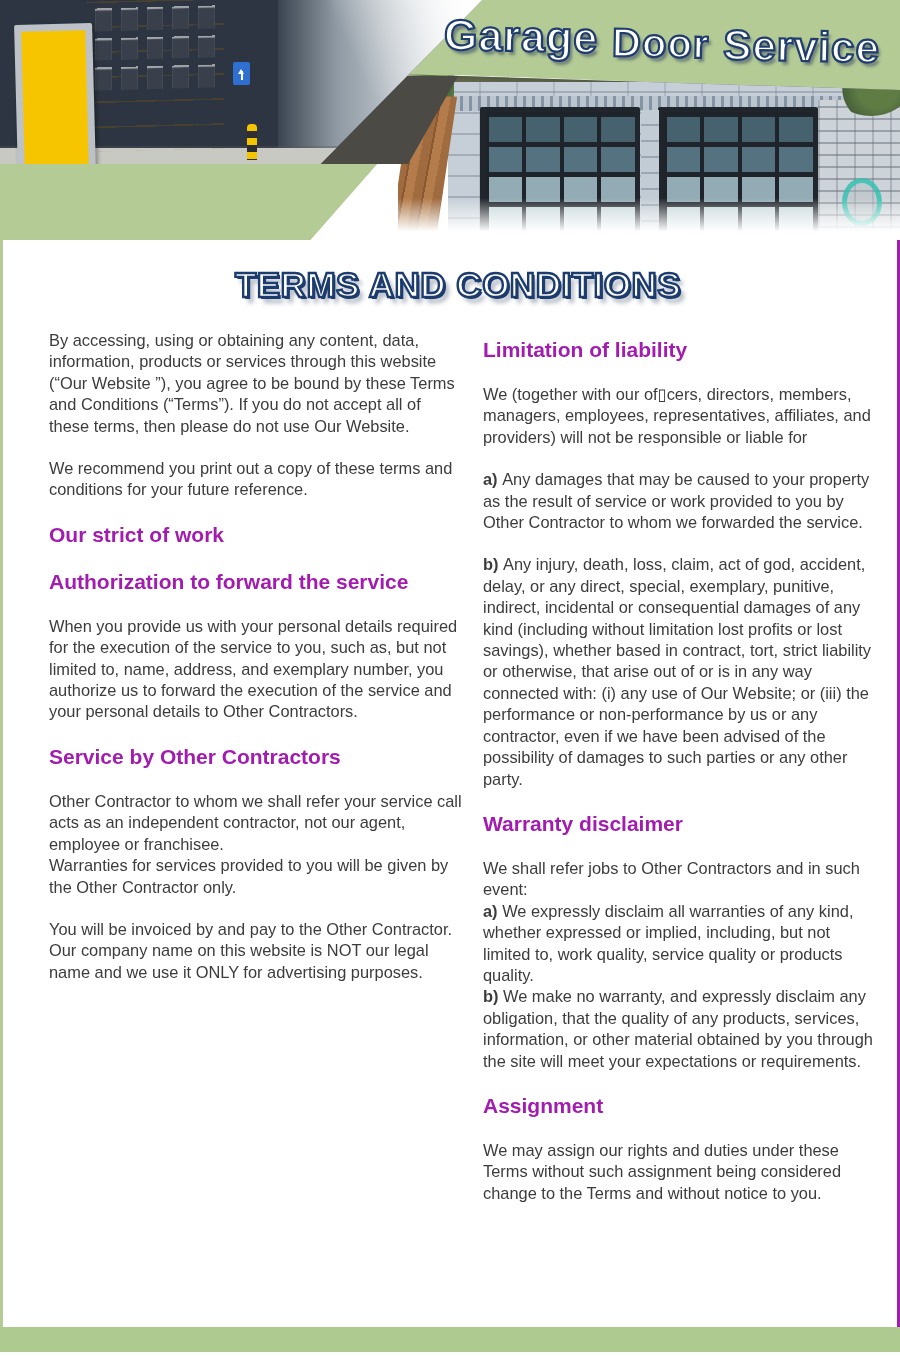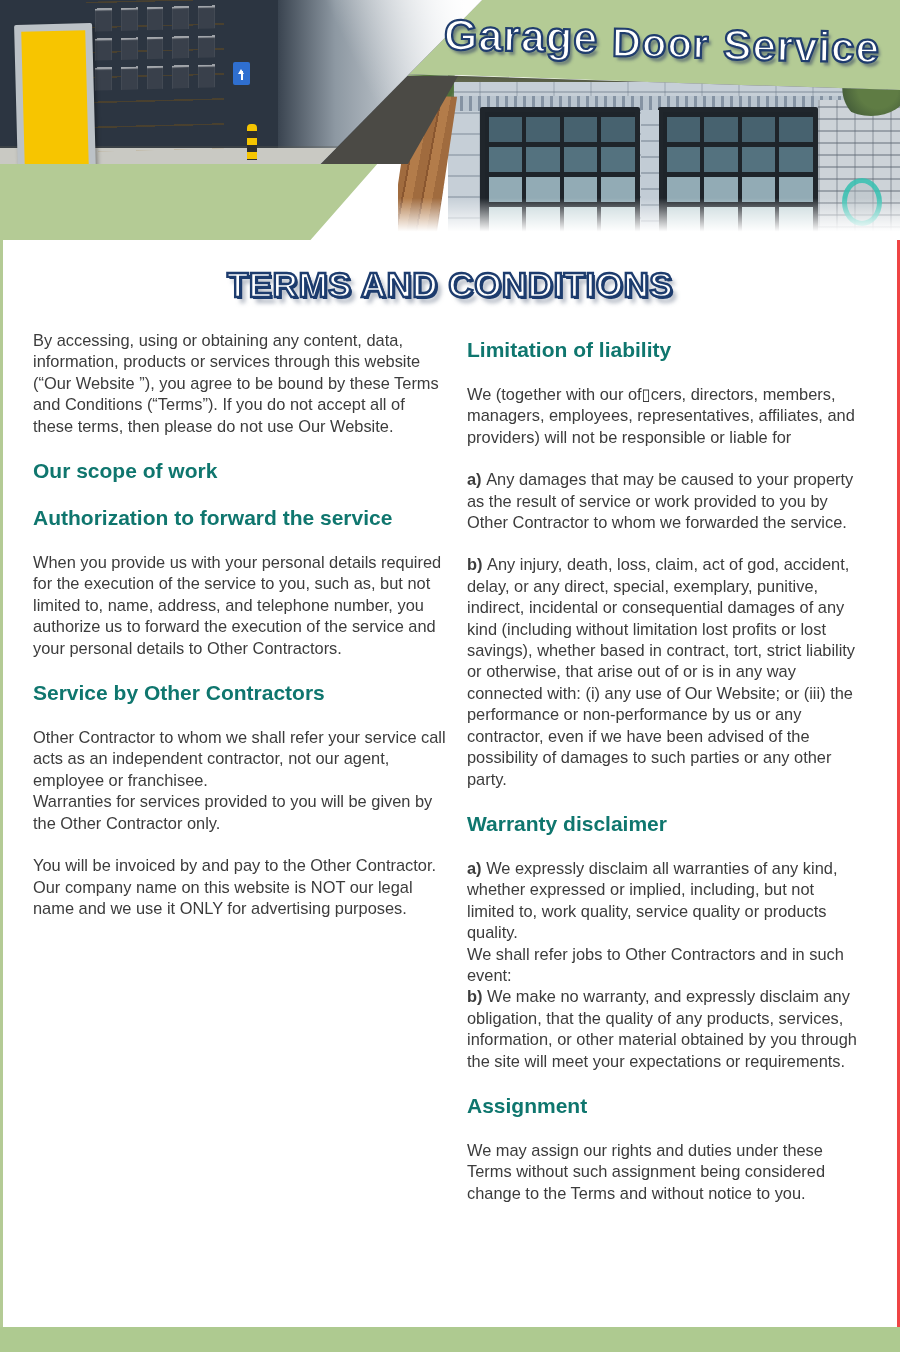--- a/index.html
+++ b/index.html
@@ -85,32 +85,32 @@
   .logo{position:absolute;left:432px;right:8px;top:6px;height:66px;display:flex;align-items:center;
     justify-content:center;gap:14px;transform:rotate(1.2deg);white-space:nowrap;}
   .logo span{font-weight:bold;color:#fff;-webkit-text-stroke:2.2px #203d6e;letter-spacing:1px;
     text-shadow:3px 4px 3px rgba(55,70,100,.55);}
   .logo .w1{font-size:43px;}
   .logo .w2{font-size:40px;transform:translateY(4px);}
   .logo .w3{font-size:42px;transform:translateY(5px);}
 
   
   .sheet{position:absolute;top:240px;left:0;right:0;bottom:29px;background:#fff;
-    border-left:3px solid #b4cb95;border-right:3px solid #ef4444;}
+    border-left:3px solid #b4cb95;border-right:3px solid #a21caf;padding-left:16px;}
   .title-wrap{height:90px;display:flex;align-items:center;justify-content:center;}
   .page-title{font-size:35px;font-weight:800;letter-spacing:.5px;color:#fff;
     -webkit-text-stroke:2.4px #1d3c6e;
     text-shadow:2px 2px 0 #1d3c6e,5px 6px 4px rgba(115,125,145,.55);}
   .cols{display:flex;padding-left:30px;}
   .col{color:#3c3c3c;font-size:16.4px;line-height:21.4px;}
   .col.left{width:415px;}
   .col.right{width:392px;margin-left:19px;}
   .col .p{margin:0 0 21px 0;}
   .col .p.tight{margin-bottom:0;}
-  .col .h2{font-size:21px;line-height:26px;font-weight:bold;color:#0f766e;margin:7px 0 21px 0;}
+  .col .h2{font-size:21px;line-height:26px;font-weight:bold;color:#a21caf;margin:7px 0 21px 0;}
   .col .b{font-weight:bold;}
 
   
   .footer{position:absolute;left:0;right:0;bottom:4px;height:25px;background:#aeca90;}
 </style>
 </head>
 <body>
 
 <div class="page">
 
@@ -174,37 +174,38 @@
     </div>
   </div>
 
   <div class="sheet">
     <div class="title-wrap">
       <div class="page-title">TERMS AND CONDITIONS</div>
     </div>
     <div class="cols">
       <div class="col left">
           <div class="p"><span>By accessing, using or obtaining any content, data, information, products or services through this website (“Our Website ”), you agree to be bound by these Terms and Conditions (“Terms”). If you do not accept all of these terms, then please do not use Our Website.</span></div>
-          <div class="h2">Our scope of work</div>
+          <div class="p"><span>We recommend you print out a copy of these terms and conditions for your future reference.</span></div>
+          <div class="h2">Our strict of work</div>
           <div class="h2">Authorization to forward the service</div>
-          <div class="p"><span>When you provide us with your personal details required for the execution of the service to you, such as, but not limited to, name, address, and telephone number, you authorize us to forward the execution of the service and your personal details to Other Contractors.</span></div>
+          <div class="p"><span>When you provide us with your personal details required for the execution of the service to you, such as, but not limited to, name, address, and exemplary number, you authorize us to forward the execution of the service and your personal details to Other Contractors.</span></div>
           <div class="h2">Service by Other Contractors</div>
           <div class="p tight"><span>Other Contractor to whom we shall refer your service call acts as an independent contractor, not our agent, employee or franchisee.</span></div>
           <div class="p"><span>Warranties for services provided to you will be given by the Other Contractor only.</span></div>
           <div class="p tight"><span>You will be invoiced by and pay to the Other Contractor.</span></div>
           <div class="p"><span>Our company name on this website is NOT our legal name and we use it ONLY for advertising purposes.</span></div>
         </div>
       <div class="col right">
           <div class="h2">Limitation of liability</div>
           <div class="p"><span>We (together with our of▯cers, directors, members, managers, employees, representatives, affiliates, and providers) will not be responsible or liable for</span></div>
           <div class="p"><span class="b">a) </span><span>Any damages that may be caused to your property as the result of service or work provided to you by Other Contractor to whom we forwarded the service.</span></div>
           <div class="p"><span class="b">b) </span><span>Any injury, death, loss, claim, act of god, accident, delay, or any direct, special, exemplary, punitive, indirect, incidental or consequential damages of any kind (including without limitation lost profits or lost savings), whether based in contract, tort, strict liability or otherwise, that arise out of or is in any way connected with: (i) any use of Our Website; or (iii) the performance or non-performance by us or any contractor, even if we have been advised of the possibility of damages to such parties or any other party.</span></div>
           <div class="h2">Warranty disclaimer</div>
+          <div class="p tight"><span>We shall refer jobs to Other Contractors and in such event:</span></div>
           <div class="p tight"><span class="b">a) </span><span>We expressly disclaim all warranties of any kind, whether expressed or implied, including, but not limited to, work quality, service quality or products quality.</span></div>
-          <div class="p tight"><span>We shall refer jobs to Other Contractors and in such event:</span></div>
           <div class="p"><span class="b">b) </span><span>We make no warranty, and expressly disclaim any obligation, that the quality of any products, services, information, or other material obtained by you through the site will meet your expectations or requirements.</span></div>
           <div class="h2">Assignment</div>
           <div class="p"><span>We may assign our rights and duties under these Terms without such assignment being considered change to the Terms and without notice to you.</span></div>
         </div>
     </div>
   </div>
 
   <div class="footer"></div>
 </div>
 

